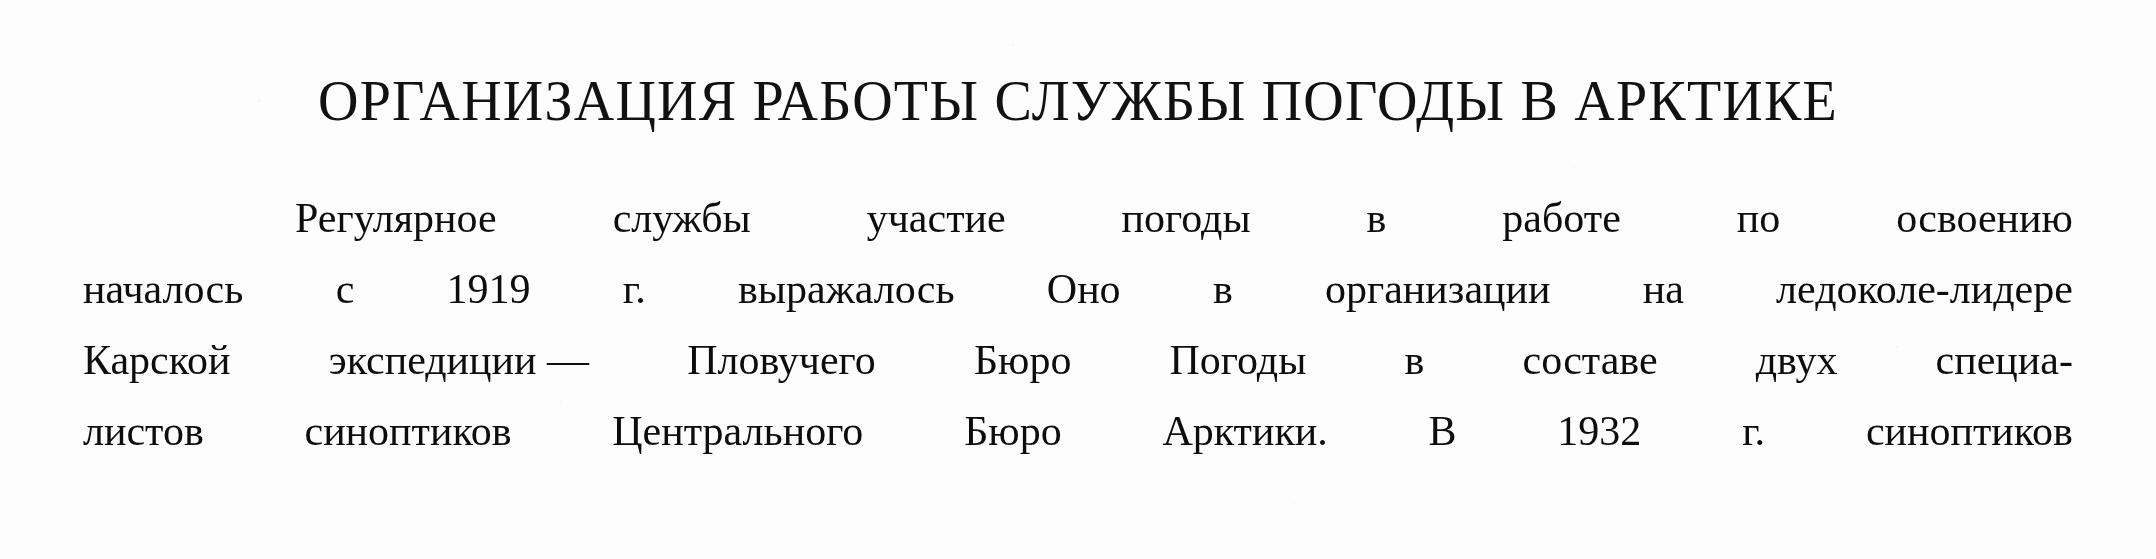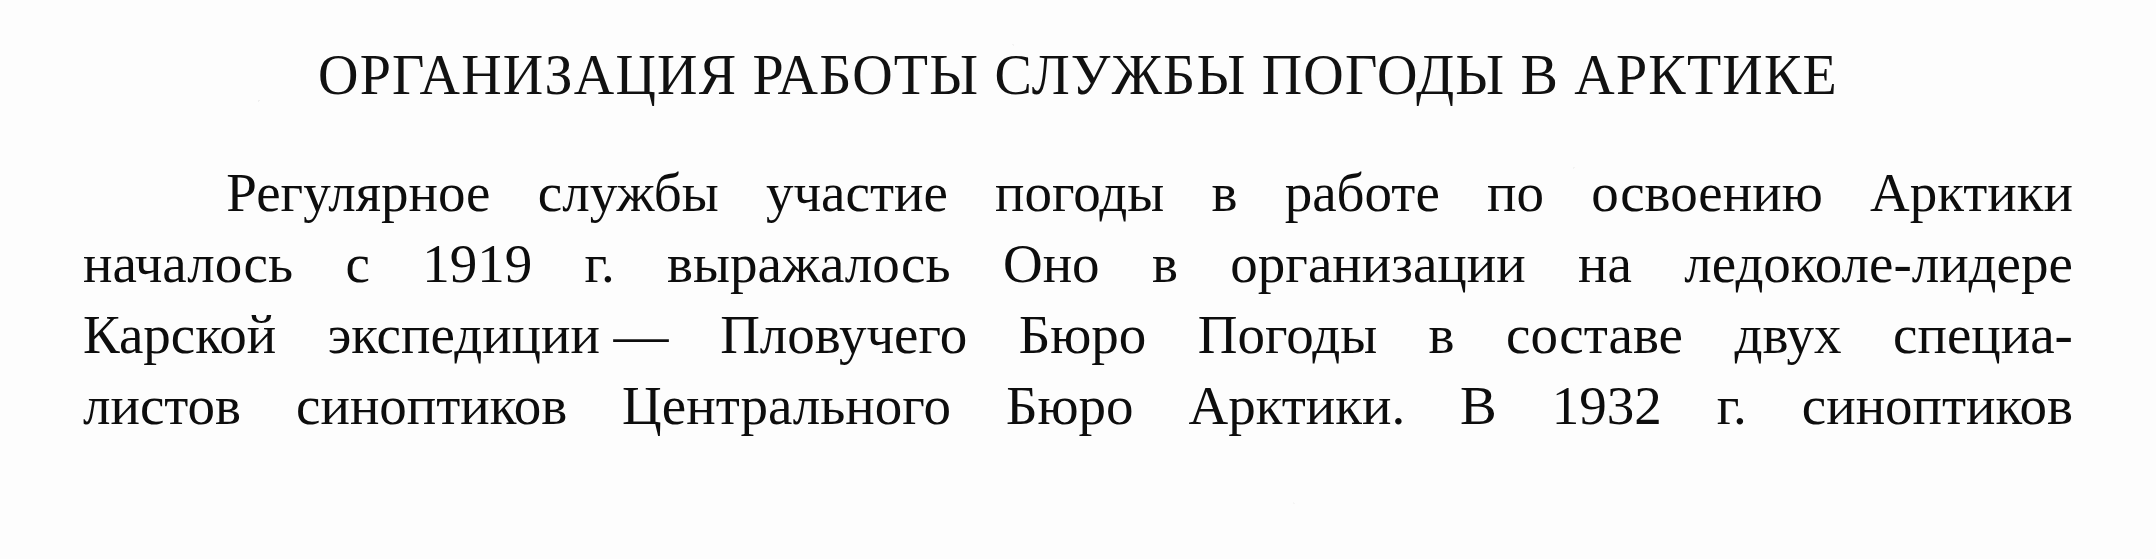--- a/index.html
+++ b/index.html
@@ -32,36 +32,36 @@
       radial-gradient(circle at 73% 30%, rgba(0,0,0,0.04) 0 1px, transparent 1px),
       radial-gradient(circle at 88% 62%, rgba(0,0,0,0.04) 0 1px, transparent 1px),
       radial-gradient(circle at 26% 72%, rgba(0,0,0,0.03) 0 1px, transparent 1px),
       radial-gradient(circle at 60% 90%, rgba(0,0,0,0.03) 0 1px, transparent 1px);
     pointer-events: none;
   }
   .content {
     position: relative;
     margin: 0 auto;
     width: 1990px;
-    padding-top: 46px;
+    padding-top: 72px;
   }
   .doc-title {
     font-family: "Liberation Serif", serif;
     font-size: 56px;
     line-height: 1.05;
     letter-spacing: 1.2px;
     text-align: center;
     white-space: nowrap;
     font-weight: 400;
     margin: 0 0 52px 0;
     color: #111111;
   }
   .body-text {
     font-family: "Liberation Serif", serif;
-    font-size: 55px;
+    font-size: 42px;
     line-height: 71px;
     color: #0d0d0d;
     text-align: justify;
     text-align-last: justify;
   }
   .para-line {
     white-space: nowrap;
     display: block;
   }
   .para-line.first {
@@ -96,21 +96,20 @@
         <span class="justified">
           <span class="indent"></span>
           <span class="w">Регулярное</span>
           <span class="w">службы</span>
           <span class="w">участие</span>
           <span class="w">погоды</span>
           <span class="w">в</span>
           <span class="w">работе</span>
           <span class="w">по</span>
           <span class="w">освоению</span>
-          <span class="w">Арктики</span>
         </span>
       </div>
 
       <div class="para-line">
         <span class="justified">
           <span class="w">началось</span>
           <span class="w">с</span>
           <span class="w">1919</span>
           <span class="w">г.</span>
           <span class="w">выражалось</span>

